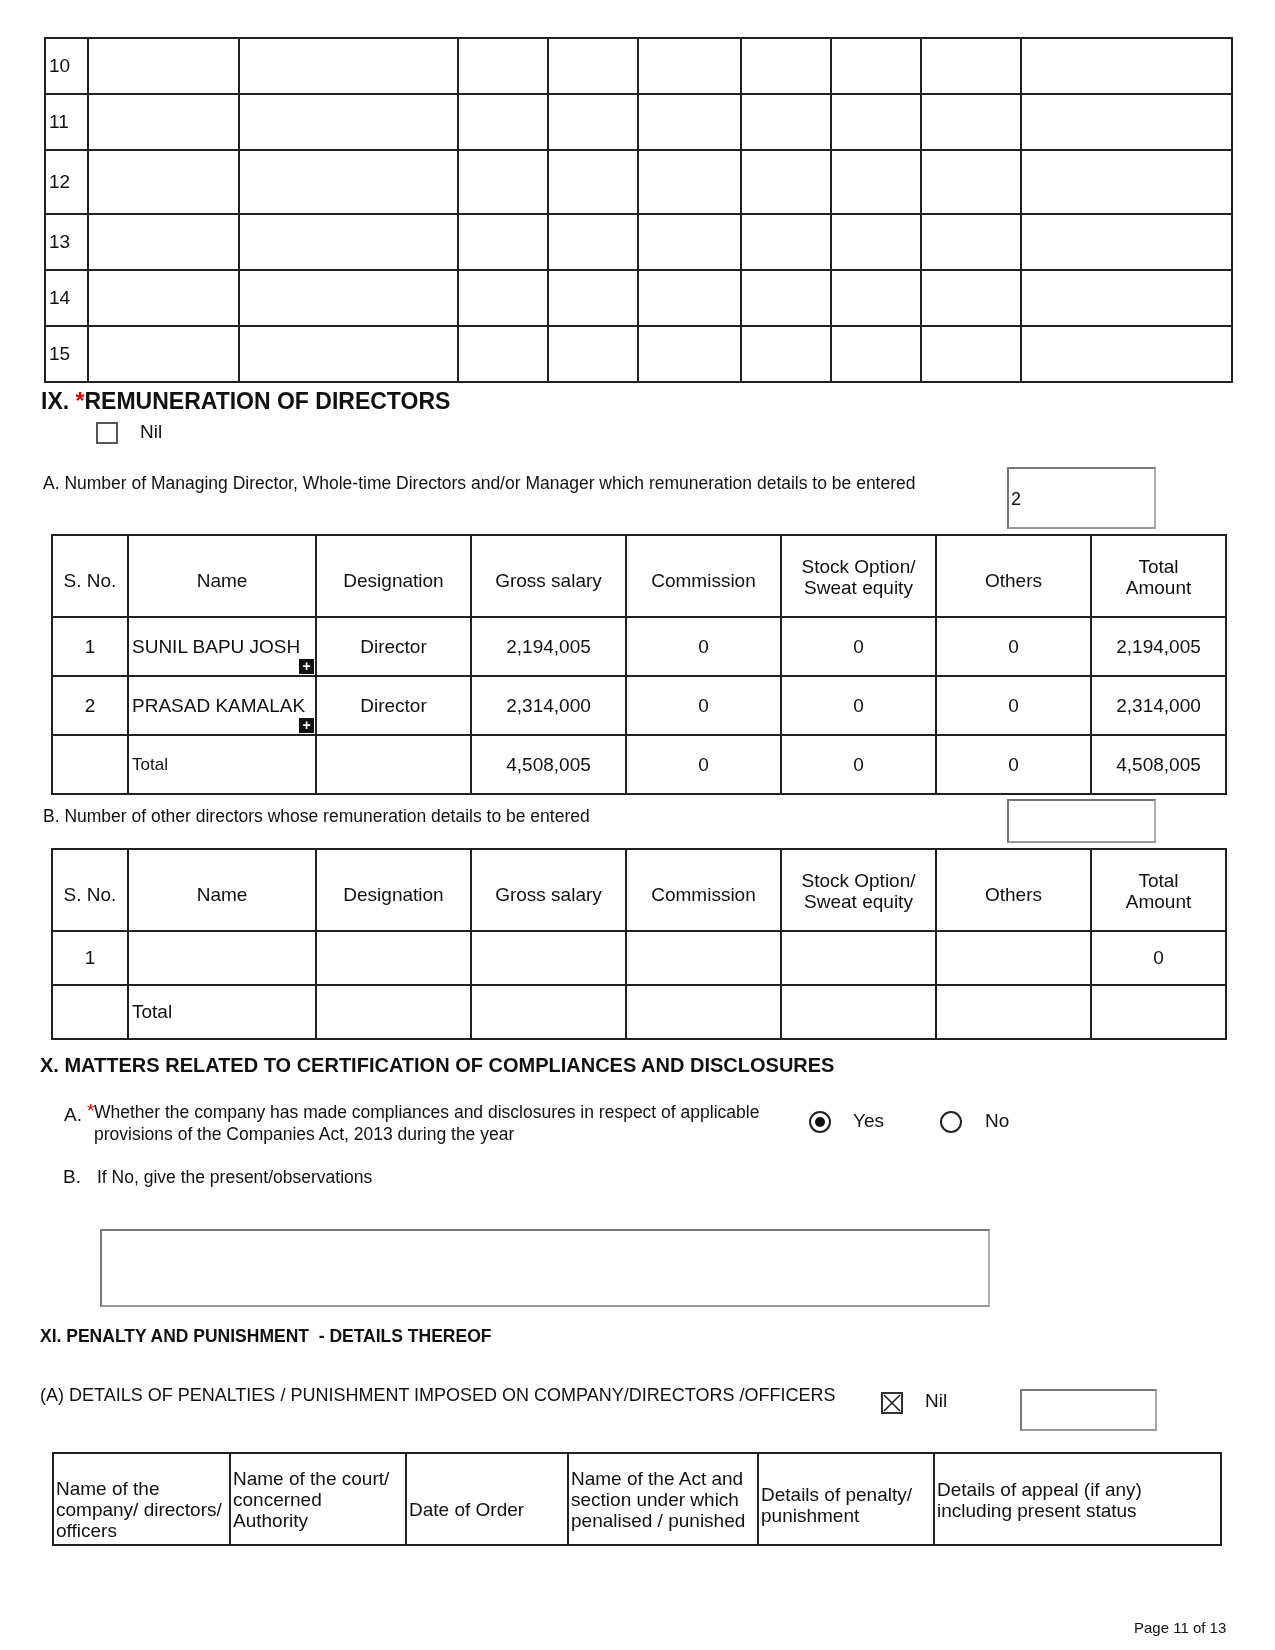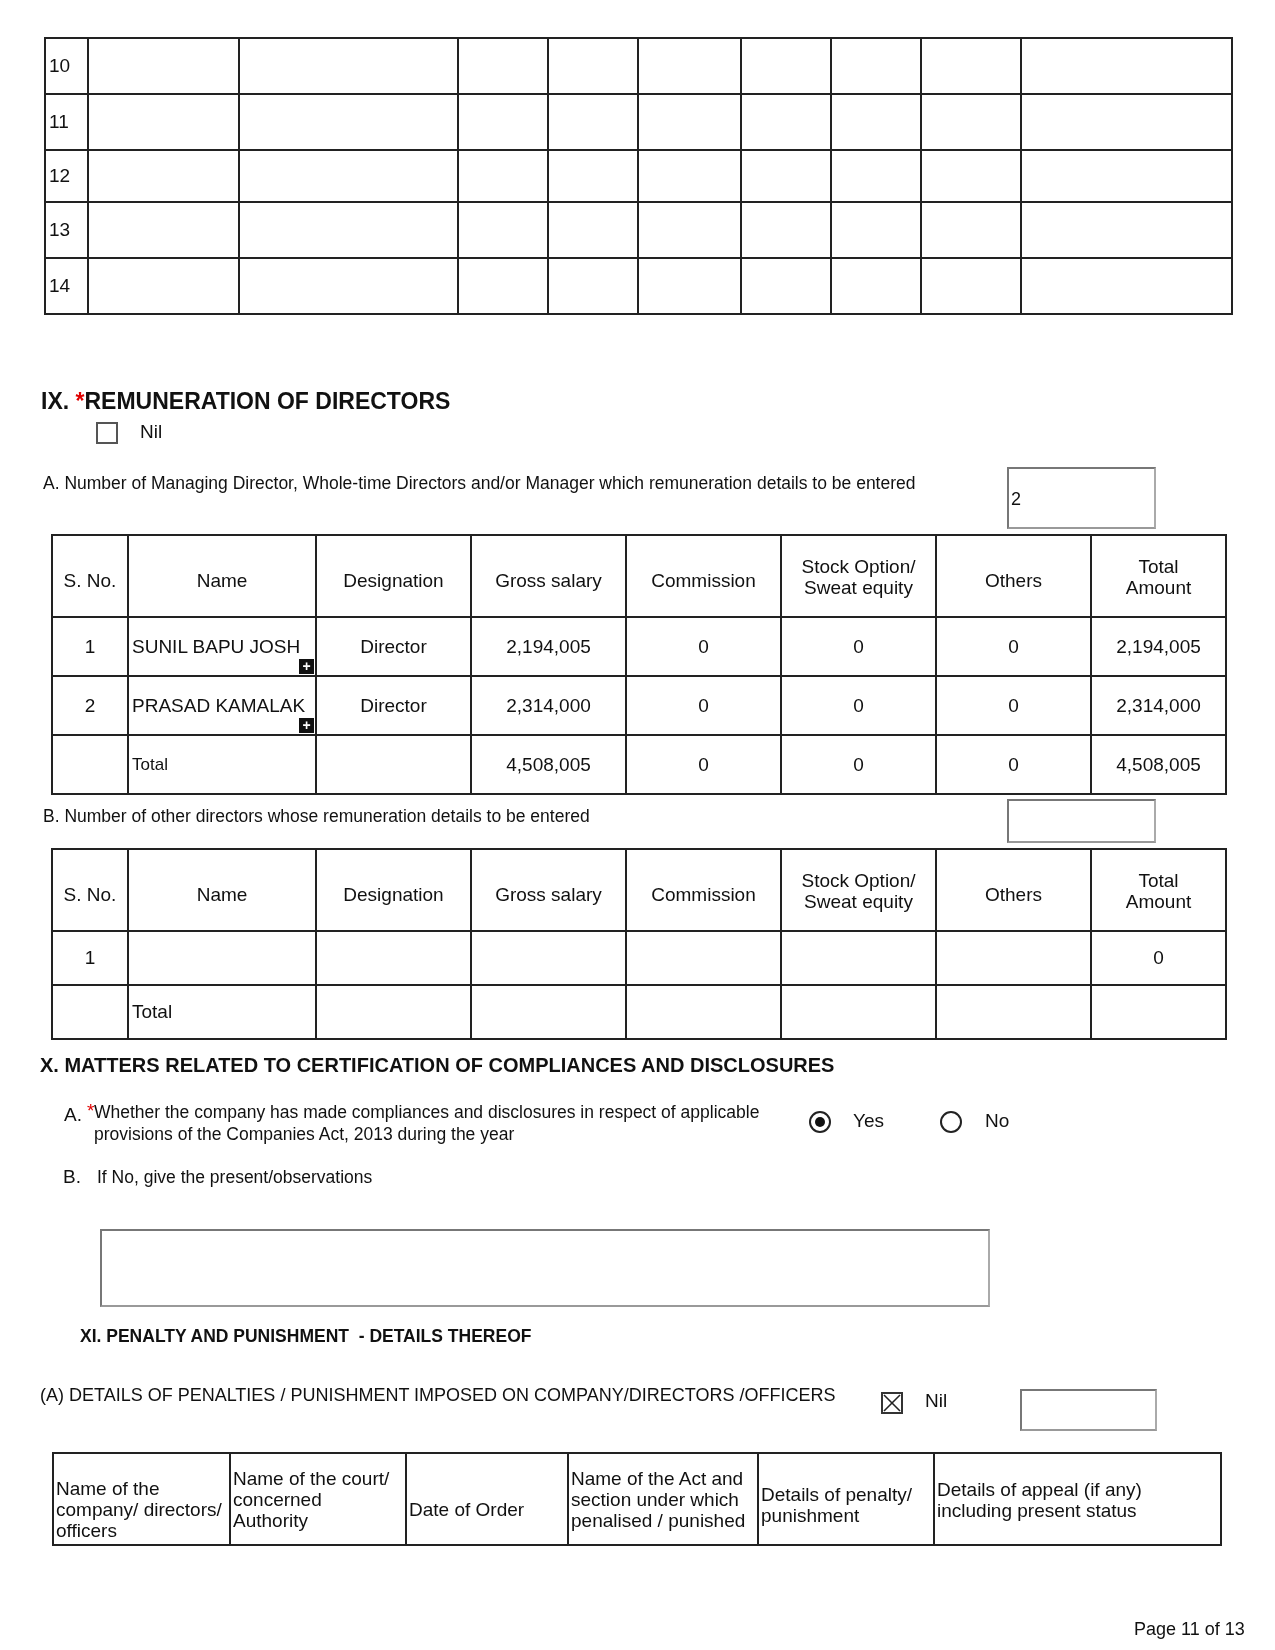--- a/index.html
+++ b/index.html
@@ -54,21 +54,21 @@
         <td></td>
         <td></td>
         <td></td>
         <td></td>
         <td></td>
         <td></td>
         <td></td>
         <td></td>
         <td></td>
       </tr>
-    <tr style="height:52px">
+    <tr style="height:64px">
         <td class="l">12</td>
         <td></td>
         <td></td>
         <td></td>
         <td></td>
         <td></td>
         <td></td>
         <td></td>
         <td></td>
         <td></td>
@@ -80,20 +80,32 @@
         <td></td>
         <td></td>
         <td></td>
         <td></td>
         <td></td>
         <td></td>
         <td></td>
       </tr>
     <tr style="height:56px">
         <td class="l">14</td>
+        <td></td>
+        <td></td>
+        <td></td>
+        <td></td>
+        <td></td>
+        <td></td>
+        <td></td>
+        <td></td>
+        <td></td>
+      </tr>
+    <tr style="height:56px">
+        <td class="l">15</td>
         <td></td>
         <td></td>
         <td></td>
         <td></td>
         <td></td>
         <td></td>
         <td></td>
         <td></td>
         <td></td>
       </tr>
@@ -234,21 +246,21 @@
 <div class="radio" style="left:940px; top:1111px;"></div>
 <div class="abs" style="left:985px; top:1110px; font-size:19px;">No</div>
 
 <div class="abs" style="left:63px; top:1166px; font-size:19px;">B.</div>
 <div class="abs" style="left:97px; top:1167px; font-size:17.5px;">If No, give the present/observations</div>
 
 <div class="inputbox" style="left:100px; top:1229px; width:890px; height:78px;">
   <span></span>
 </div>
 
-<div class="abs bold" style="left:40px; top:1326px; font-size:17.5px; white-space:pre;margin-left:40px;">XI. PENALTY AND PUNISHMENT  - DETAILS THEREOF</div>
+<div class="abs bold" style="left:40px; top:1326px; font-size:17.5px; white-space:pre;">XI. PENALTY AND PUNISHMENT  - DETAILS THEREOF</div>
 
 <div class="abs" style="left:40px; top:1385px; font-size:18px;">(A) DETAILS OF PENALTIES / PUNISHMENT IMPOSED ON COMPANY/DIRECTORS /OFFICERS</div>
 <div class="checkbox" style="left:881px; top:1392px; border-color:#333;">
   <svg width="18" height="18" viewBox="0 0 18 18" style="position:absolute; left:0; top:0;">
     <line x1="1" y1="1" x2="17" y2="17" stroke="#222" stroke-width="1.6"></line>
     <line x1="17" y1="1" x2="1" y2="17" stroke="#222" stroke-width="1.6"></line>
   </svg>
 </div>
 <div class="abs" style="left:925px; top:1390px; font-size:19px;">Nil</div>
 <div class="inputbox" style="left:1020px; top:1389px; width:137px; height:42px;">
@@ -277,13 +289,13 @@
 section under which
 penalised / punished</td>
       <td style="white-space:pre-line; padding-top:14px;">Details of penalty/
 punishment</td>
       <td style="white-space:pre-line; padding-top:4px;">Details of appeal (if any)
 including present status</td>
     </tr>
   </tbody>
 </table>
 
-<div class="abs" style="left:1134px; top:1619px; font-size:18px;">Page 11 of 13</div>
+<div class="abs" style="left:1134px; top:1619px; font-size:15px;">Page 11 of 13</div>
 
 </body></html>

